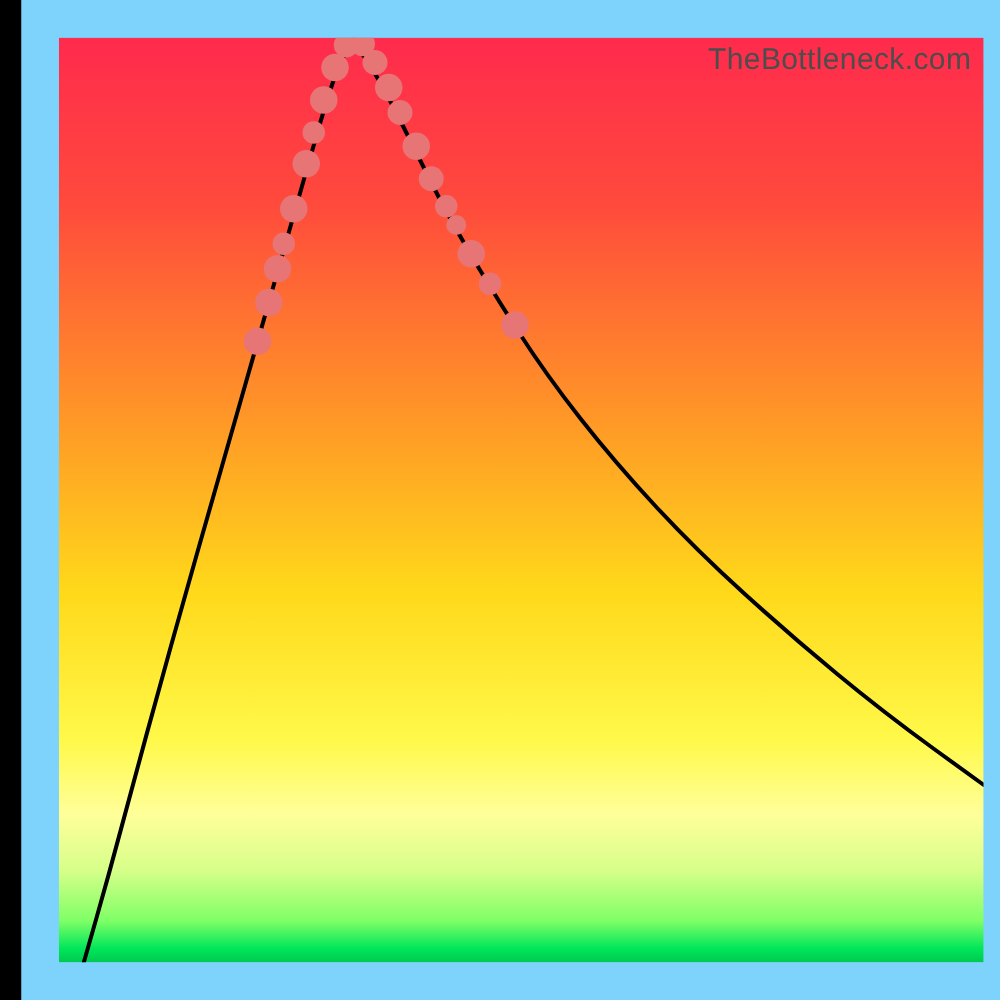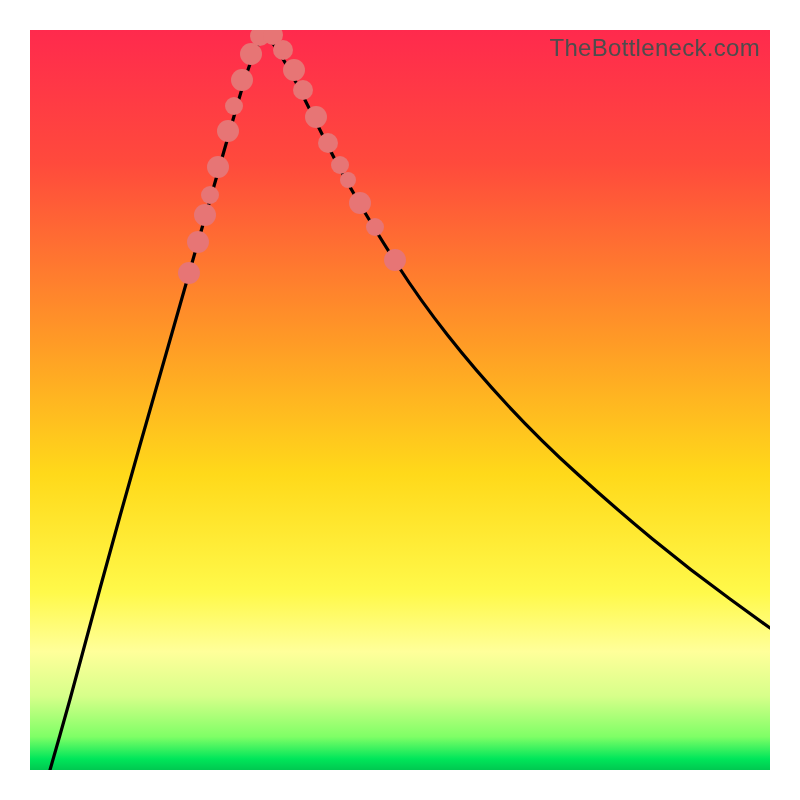--- a/index.html
+++ b/index.html
@@ -7,21 +7,22 @@
     padding: 0;
     width: 800px;
     height: 800px;
     overflow: hidden;
     background: #000;
     font-family: Arial, Helvetica, sans-serif;
   }
   .frame {
     position: absolute;
     inset: 0;
-    background: #ffffff;
+    background: #7dd3fc;
+    margin-left: 17px;
   }
   .plot {
     position: absolute;
     left: 30px;
     top: 30px;
     width: 740px;
     height: 740px;
     overflow: hidden;
   }
   .gradient {

